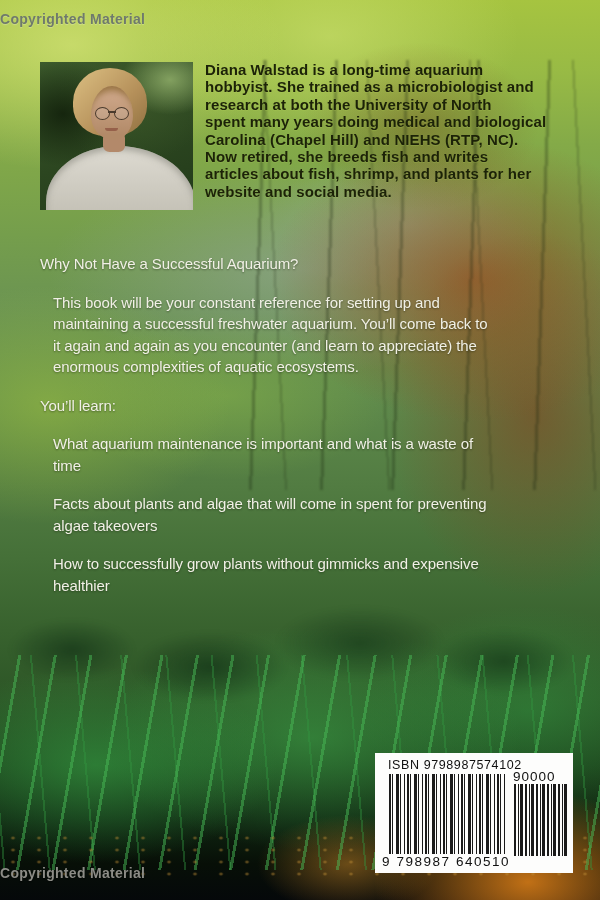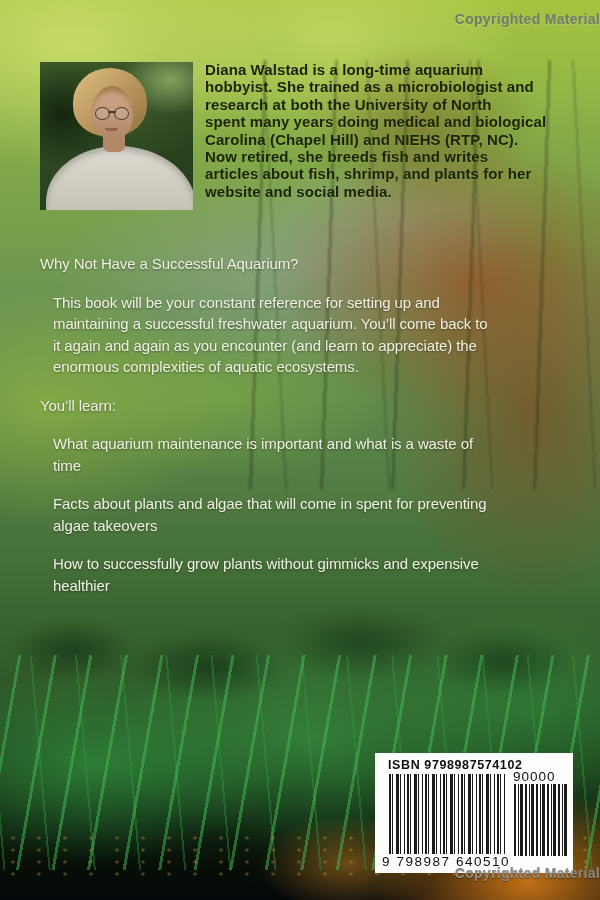--- a/index.html
+++ b/index.html
@@ -34,21 +34,21 @@
       radial-gradient(120px 52px at 60% 45%, rgba(16,48,22,.55), rgba(16,48,22,0) 70%),
       radial-gradient(100px 46px at 84% 58%, rgba(14,42,18,.55), rgba(14,42,18,0) 70%);}
   .grass{left:0;top:655px;width:600px;height:215px;filter:blur(.7px);
     background:
       repeating-linear-gradient(100deg, rgba(0,0,0,0) 0 18px, rgba(72,186,86,.5) 18px 21px, rgba(0,0,0,0) 21px 35px),
       repeating-linear-gradient(-95deg, rgba(0,0,0,0) 0 26px, rgba(50,150,64,.42) 26px 28px, rgba(0,0,0,0) 28px 45px);}
   .gravel{left:0;top:832px;width:600px;height:46px;filter:blur(.5px);opacity:.8;
     background-image:radial-gradient(4px 3px at 50% 50%, rgba(192,142,54,.75), rgba(192,142,54,0) 70%);
     background-size:26px 12px;}
 
-  .copyright{position:absolute;width:600px;text-align:right;font-weight:bold;font-size:14px;letter-spacing:.3px;}
+  .copyright{position:absolute;width:600px;text-align:left;font-weight:bold;font-size:14px;letter-spacing:.3px;}
   .copyright.top{top:11px;color:#6f7a6c;text-shadow:0 1px 1px rgba(255,255,255,.25);}
   .copyright.bottom{top:865px;color:#8c8c86;text-shadow:0 1px 1px rgba(0,0,0,.4);}
 
   
   .photo{position:absolute;left:40px;top:62px;width:153px;height:148px;overflow:hidden;
     background:
       radial-gradient(70px 50px at 85% 12%, rgba(150,180,110,.8), rgba(150,180,110,0) 70%),
       radial-gradient(90px 70px at 15% 35%, rgba(16,30,10,.85), rgba(16,30,10,0) 75%),
       radial-gradient(100px 80px at 60% 25%, rgba(58,86,40,.9), rgba(58,86,40,0) 80%),
       linear-gradient(160deg,#3c5a2c 0%,#2c4620 55%,#223a1a 100%);}
@@ -67,21 +67,21 @@
   .bio{position:absolute;left:205px;top:61px;width:385px;color:#1c2208;font-weight:bold;font-size:15px;line-height:17.4px;letter-spacing:.1px;text-shadow:0 1px 1px rgba(180,210,90,.25);}
   .bio div{white-space:nowrap;}
 
   
   .copy{position:absolute;left:40px;top:253px;width:545px;color:#f1f0e6;font-size:15px;line-height:21.5px;letter-spacing:-.1px;text-shadow:0 1px 2px rgba(20,30,10,.45);}
   .copy p{margin:0 0 17px 0;}
   .copy span{display:block;white-space:nowrap;margin-left:13px;}
 
   
   .barcode-box{position:absolute;left:375px;top:753px;width:198px;height:120px;background:#fdfdfc;color:#101010;}
-  .isbn{position:absolute;left:13px;top:5px;font-size:12.5px;letter-spacing:.6px;font-weight:bold;}
+  .isbn{position:absolute;left:13px;top:5px;font-size:12.5px;letter-spacing:.6px;font-weight:normal;}
   .guards{position:absolute;left:14px;top:21px;width:116px;height:92px;
     background:linear-gradient(90deg,#1a1a1a 0 2px,rgba(0,0,0,0) 2px calc(50% - 1px),#1a1a1a calc(50% - 1px) calc(50% + 1px),rgba(0,0,0,0) calc(50% + 1px) calc(100% - 2px),#1a1a1a calc(100% - 2px) 100%);}
   .bars-main{position:absolute;left:14px;top:21px;width:116px;height:80px;
     background:repeating-linear-gradient(90deg,#1a1a1a 0 2px,#fdfdfc 2px 3px,#1a1a1a 3px 4px,#fdfdfc 4px 7px,#1a1a1a 7px 10px,#fdfdfc 10px 11px,#1a1a1a 11px 12px,#fdfdfc 12px 15px,#1a1a1a 15px 16px,#fdfdfc 16px 18px);}
   .digits{position:absolute;left:6px;top:101px;width:130px;display:flex;justify-content:space-between;font-size:13.5px;letter-spacing:1.5px;background:transparent;}
   .digits span{background:#fdfdfc;padding:0 1px;}
   .addon-label{position:absolute;left:138px;top:16px;width:54px;text-align:left;font-size:13.5px;letter-spacing:1px;}
   .bars-addon{position:absolute;left:139px;top:31px;width:54px;height:72px;
     background:repeating-linear-gradient(90deg,#1a1a1a 0 2px,#fdfdfc 2px 4px,#1a1a1a 4px 5px,#fdfdfc 5px 6px,#1a1a1a 6px 9px,#fdfdfc 9px 11px);}
 </style>

